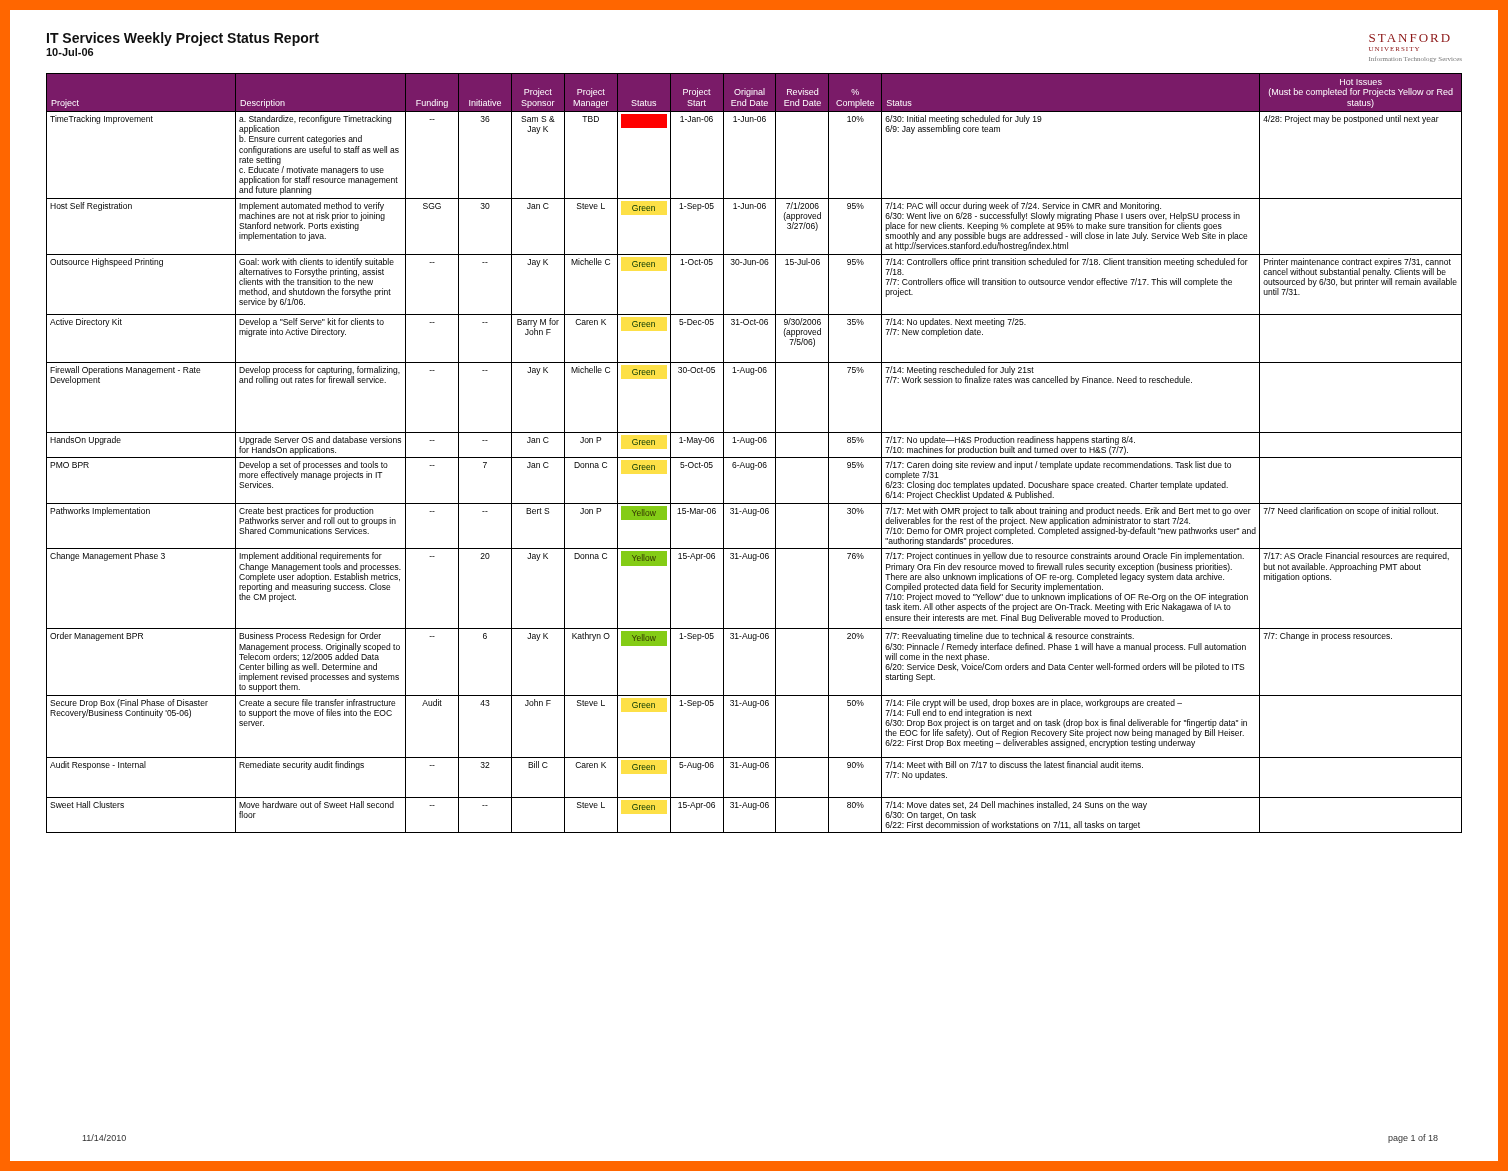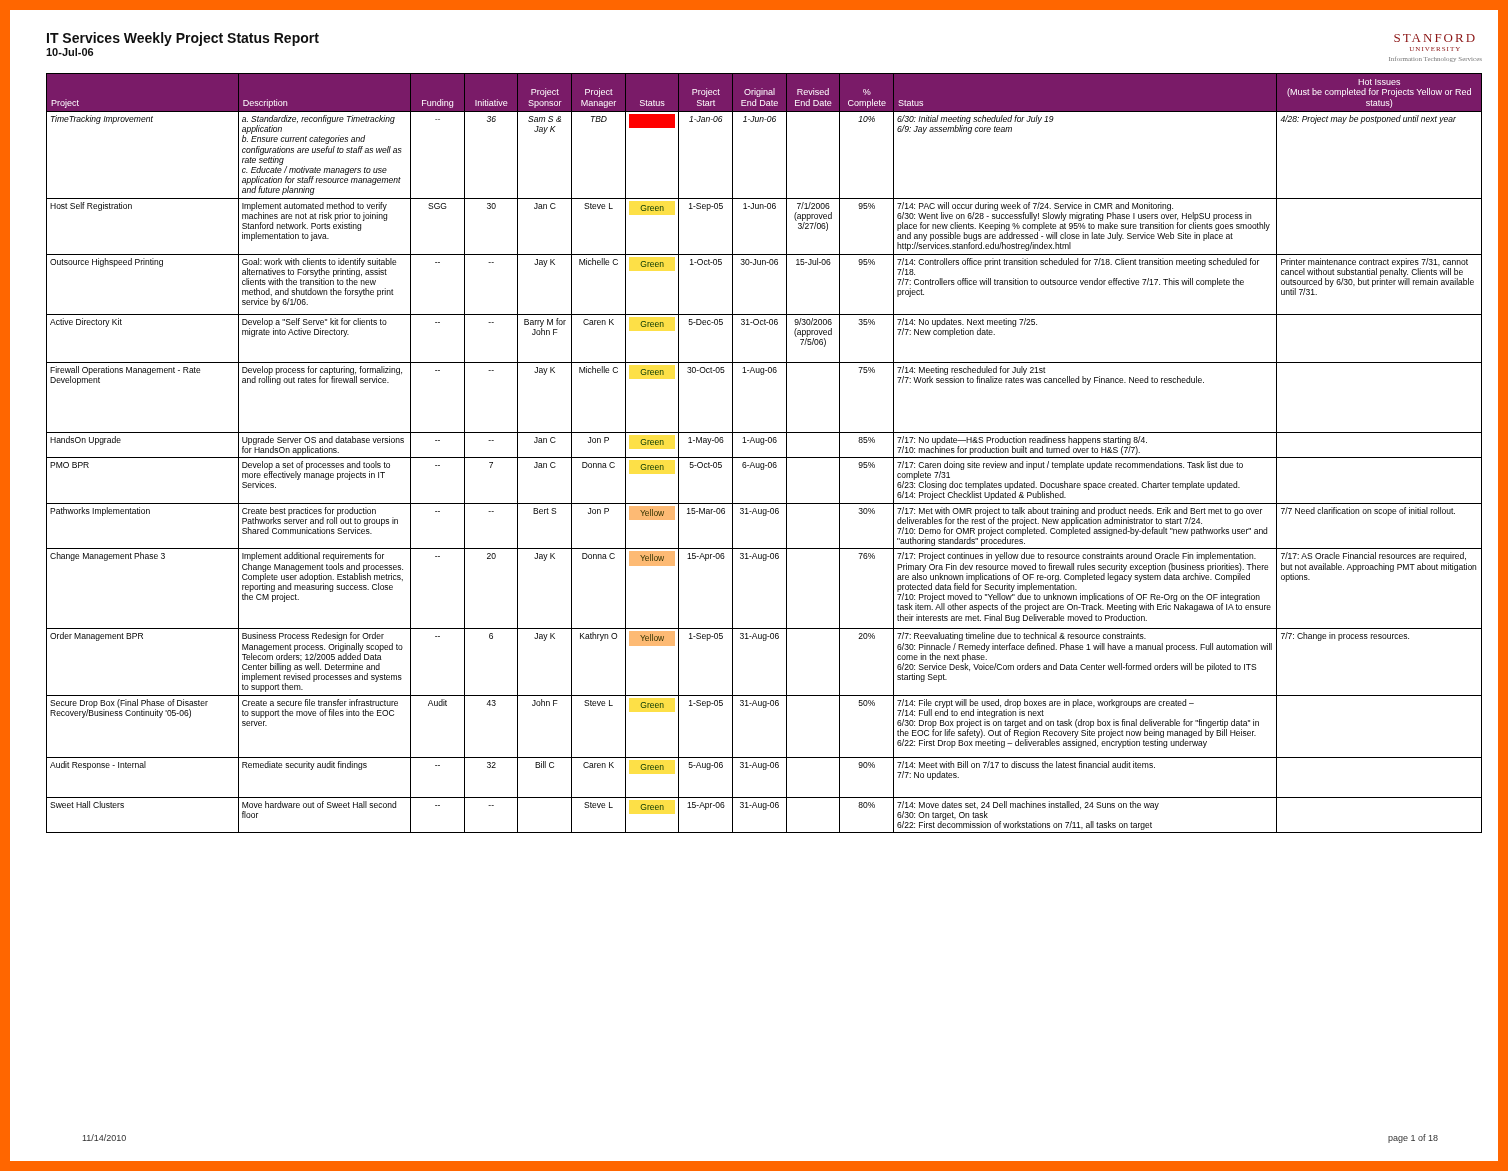--- a/index.html
+++ b/index.html
@@ -7,41 +7,40 @@
     margin: 0;
     padding: 0;
     font-family: Arial, Helvetica, sans-serif;
     font-size: 9.5px;
     background: #fff;
   }
   .outer-frame {
     border: 10px solid #ff6600;
     width: 1508px;
     height: 1171px;
-    padding: 20px 16px 10px 36px;
+    padding: 20px 36px 10px 36px;
     position: relative;
   }
   .doc-header {
     display: flex;
     justify-content: space-between;
     align-items: flex-start;
     margin-bottom: 10px;
   }
   .title-block .title {
     font-size: 14px;
     font-weight: bold;
     color: #111;
   }
   .title-block .date {
     font-size: 11px;
     font-weight: bold;
     color: #111;
   }
   .brand {
-    text-align: center;
     font-family: Georgia, 'Times New Roman', serif;
   }
   .brand .b1 {
     letter-spacing: 2px;
     font-size: 13px;
     color: #8c1515;
   }
   .brand .b2 {
     font-size: 7px;
     letter-spacing: 1px;
@@ -93,21 +92,21 @@
   }
   td.status-cell span {
     display: block;
     width: 100%;
     height: 100%;
     min-height: 14px;
     padding: 2px 0;
   }
   .Red    { background: #ff0000; color: #ff0000; }
   .Green  { background: #fde047; color: #003300; }
-  .Yellow { background: #fdba74; color: #333300; }
+  .Yellow { background: #84cc16; color: #333300; }
   
   col.c-project   { width: 150px; }
   col.c-desc      { width: 135px; }
   col.c-fund      { width: 42px; }
   col.c-init      { width: 42px; }
   col.c-spons     { width: 42px; }
   col.c-pm        { width: 42px; }
   col.c-stat      { width: 42px; }
   col.c-start     { width: 42px; }
   col.c-end       { width: 42px; }
@@ -170,21 +169,21 @@
           <th>Status</th>
           <th>Project Start</th>
           <th>Original End Date</th>
           <th>Revised End Date</th>
           <th>% Complete</th>
           <th class="status-col">Status</th>
           <th>Hot Issues<br>(Must be completed for Projects Yellow or Red status)</th>
         </tr>
     </thead>
     <tbody id="table-body">
-        <tr style="height: 68px; font-style: italic;">
+        <tr style="height: 68px;">
           <td class="tl">TimeTracking Improvement</td>
           <td class="tl">a. Standardize, reconfigure Timetracking application<br>b. Ensure current categories and configurations are useful to staff as well as rate setting<br>c. Educate / motivate managers to use application for staff resource management and future planning</td>
           <td>--</td>
           <td>36</td>
           <td>Sam S &amp; Jay K</td>
           <td>TBD</td>
           <td class="status-cell">
             <span class="Red">Red</span>
           </td>
           <td>1-Jan-06</td>

